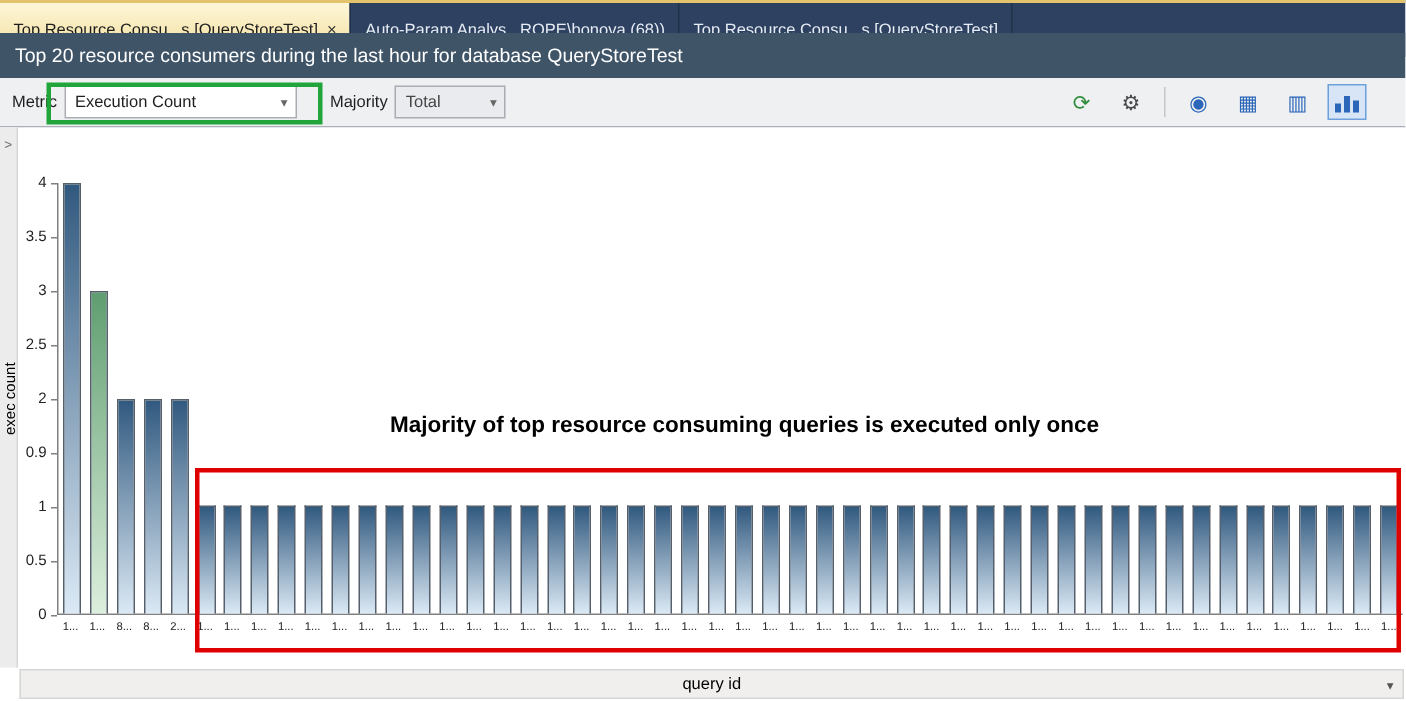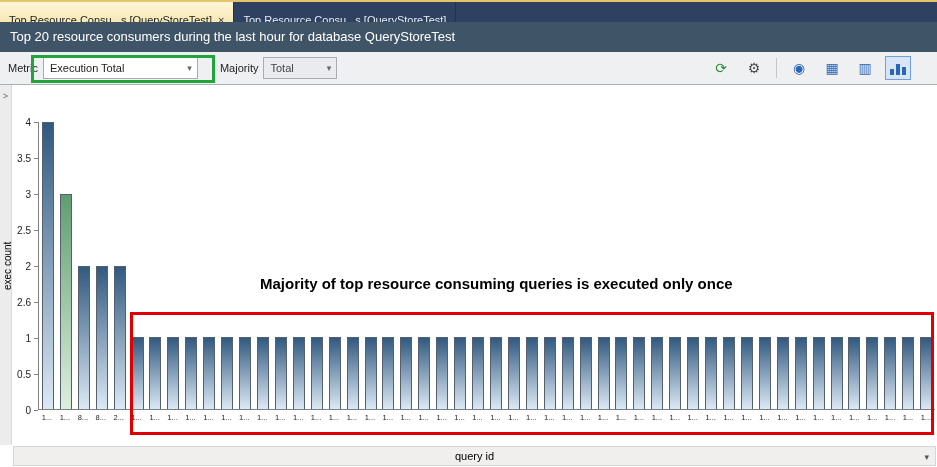--- a/index.html
+++ b/index.html
@@ -64,30 +64,33 @@
 </style>
 </head>
 <body>
 
 <div class="tabstrip">
   <div class="tab active">
     <span>Top Resource Consu...s [QueryStoreTest]</span>
     <span class="tab-close">×</span>
   </div>
   <div class="tab">
+    <span>Auto-Param Analys...ROPE\bonova (68))</span>
+  </div>
+  <div class="tab">
     <span>Top Resource Consu...s [QueryStoreTest]</span>
   </div>
 </div>
 
 <div class="header">Top 20 resource consumers during the last hour for database QueryStoreTest</div>
 
 <div class="toolbar">
   <span class="tb-label">Metric</span>
   <div class="combo metric">
-    <span class="combo-text">Execution Total</span>
+    <span class="combo-text">Execution Count</span>
     <span class="combo-chev">▾</span>
   </div>
   <span class="tb-label">Majority</span>
   <div class="combo total">
     <span class="combo-text">Total</span>
     <span class="combo-chev">▾</span>
   </div>
   <div class="tb-icons">
       <button class="tb-btn" style="color: rgb(46, 139, 58);">⟳</button>
       <button class="tb-btn" style="color: rgb(74, 74, 74);">⚙</button>
@@ -110,21 +113,21 @@
     <span>&gt;</span>
   </div>
   <div class="ylabel">exec count</div>
   <div class="y-axis">
       <div class="y-tick-label" style="top: 100%;">0</div>
       <div class="y-tick-mark" style="top: 100%;"></div>
       <div class="y-tick-label" style="top: 87.5%;">0.5</div>
       <div class="y-tick-mark" style="top: 87.5%;"></div>
       <div class="y-tick-label" style="top: 75%;">1</div>
       <div class="y-tick-mark" style="top: 75%;"></div>
-      <div class="y-tick-label" style="top: 62.5%;">2.6</div>
+      <div class="y-tick-label" style="top: 62.5%;">0.9</div>
       <div class="y-tick-mark" style="top: 62.5%;"></div>
       <div class="y-tick-label" style="top: 50%;">2</div>
       <div class="y-tick-mark" style="top: 50%;"></div>
       <div class="y-tick-label" style="top: 37.5%;">2.5</div>
       <div class="y-tick-mark" style="top: 37.5%;"></div>
       <div class="y-tick-label" style="top: 25%;">3</div>
       <div class="y-tick-mark" style="top: 25%;"></div>
       <div class="y-tick-label" style="top: 12.5%;">3.5</div>
       <div class="y-tick-mark" style="top: 12.5%;"></div>
       <div class="y-tick-label" style="top: 0%;">4</div>

